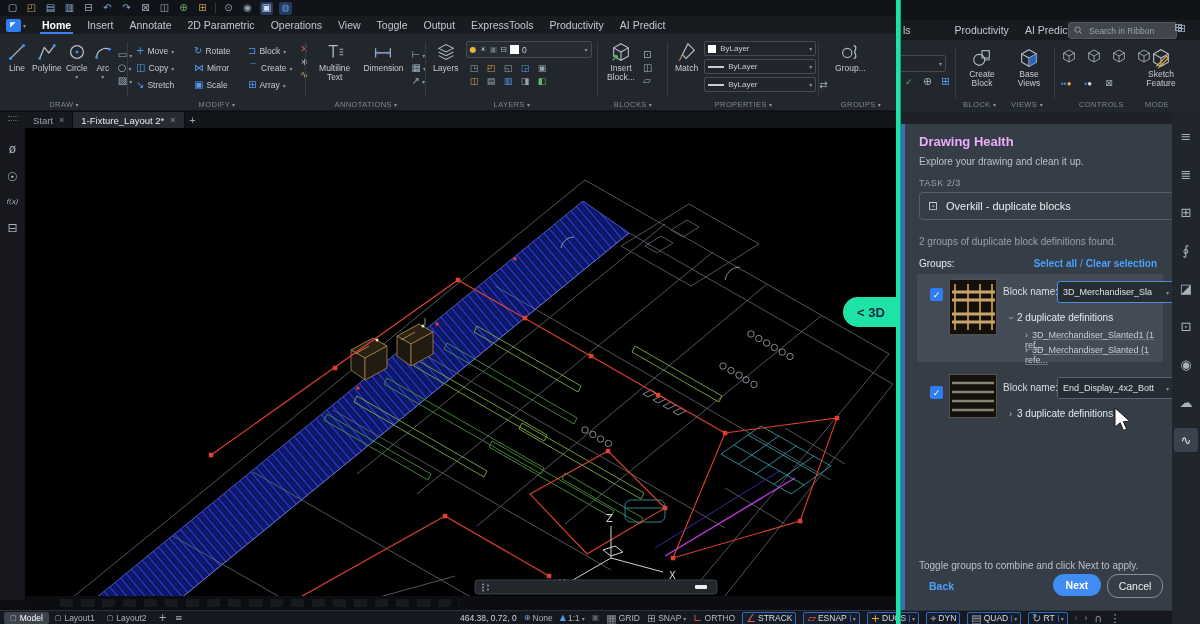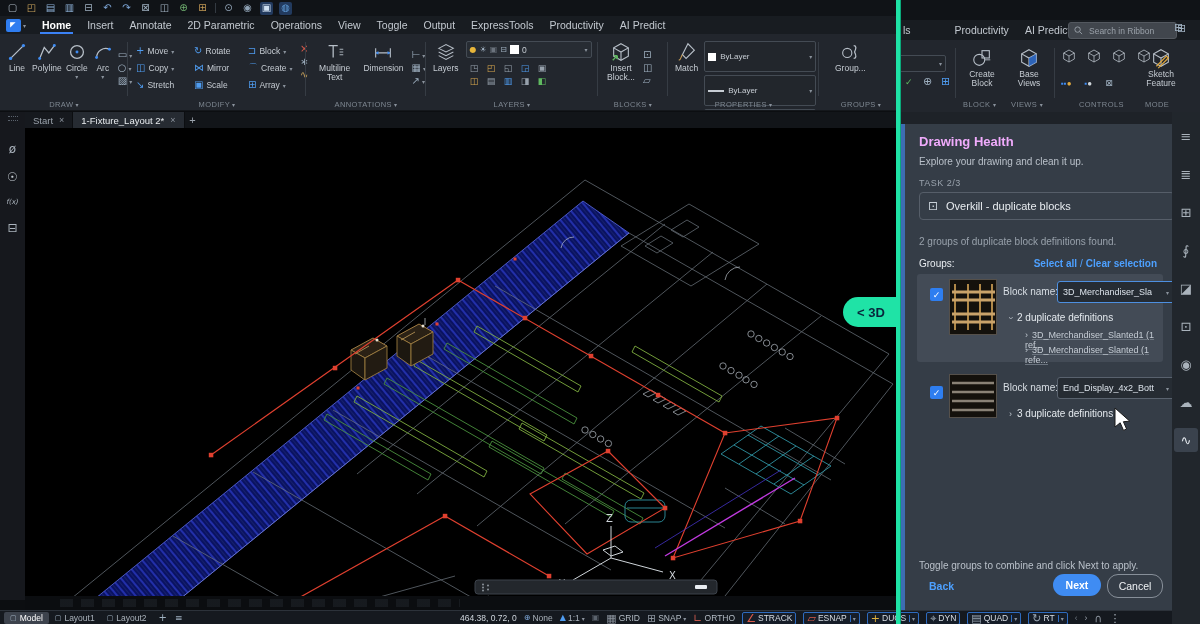--- a/index.html
+++ b/index.html
@@ -35,21 +35,21 @@
   .bicon{width:22px;height:22px;flex:none;}
   .smic{font-size:10px;}
   .sidecol{display:flex;flex-direction:column;gap:3px;padding-top:9px;}
   .sidecol>span{display:flex;gap:2px;align-items:center;}
   .mgrid{display:grid;grid-template-columns:58px 54px 52px;grid-auto-rows:16px;padding-top:9px;row-gap:1px;}
   .mcell{display:flex;align-items:center;gap:3px;font-size:8.5px;color:#c6ccd3;}
   .statebox{width:118px;height:15px;border:1px solid #444b54;background:#272c33;border-radius:2px;
             display:flex;align-items:center;gap:3px;padding:0 3px;font-size:8.5px;}
   .lgrid{display:grid;grid-template-columns:repeat(5,17px);grid-auto-rows:13px;padding-top:3px;}
   .pdrop{width:104px;height:13px;border:1px solid #444b54;background:#22262c;border-radius:2px;
-         display:flex;align-items:center;gap:4px;padding:8px 3px;font-size:8px;color:#c6ccd3;}
+         display:flex;align-items:center;gap:4px;padding:0 3px;font-size:8px;color:#c6ccd3;}
   .swatch-color{width:8px;height:8px;background:#fff;flex:none;}
   .swatch-line{width:16px;height:2px;background:#c6ccd3;flex:none;}
   .grow{flex:1;}
   
   #tabbar{left:25px;top:112px;width:872px;height:16px;background:#121519;display:flex;align-items:stretch;}
   .dtab{display:flex;align-items:center;gap:6px;padding:0 8px;font-size:9.5px;color:#9aa2ab;background:#16191e;
         border-right:1px solid #0c0e11;}
   .dtab.tab-active{background:#262b32;color:#e8ecef;}
   .dtab .x{color:#8a929c;font-size:9px;}
   #newtab{width:16px;display:flex;align-items:center;justify-content:center;color:#9aa2ab;font-size:11px;}

